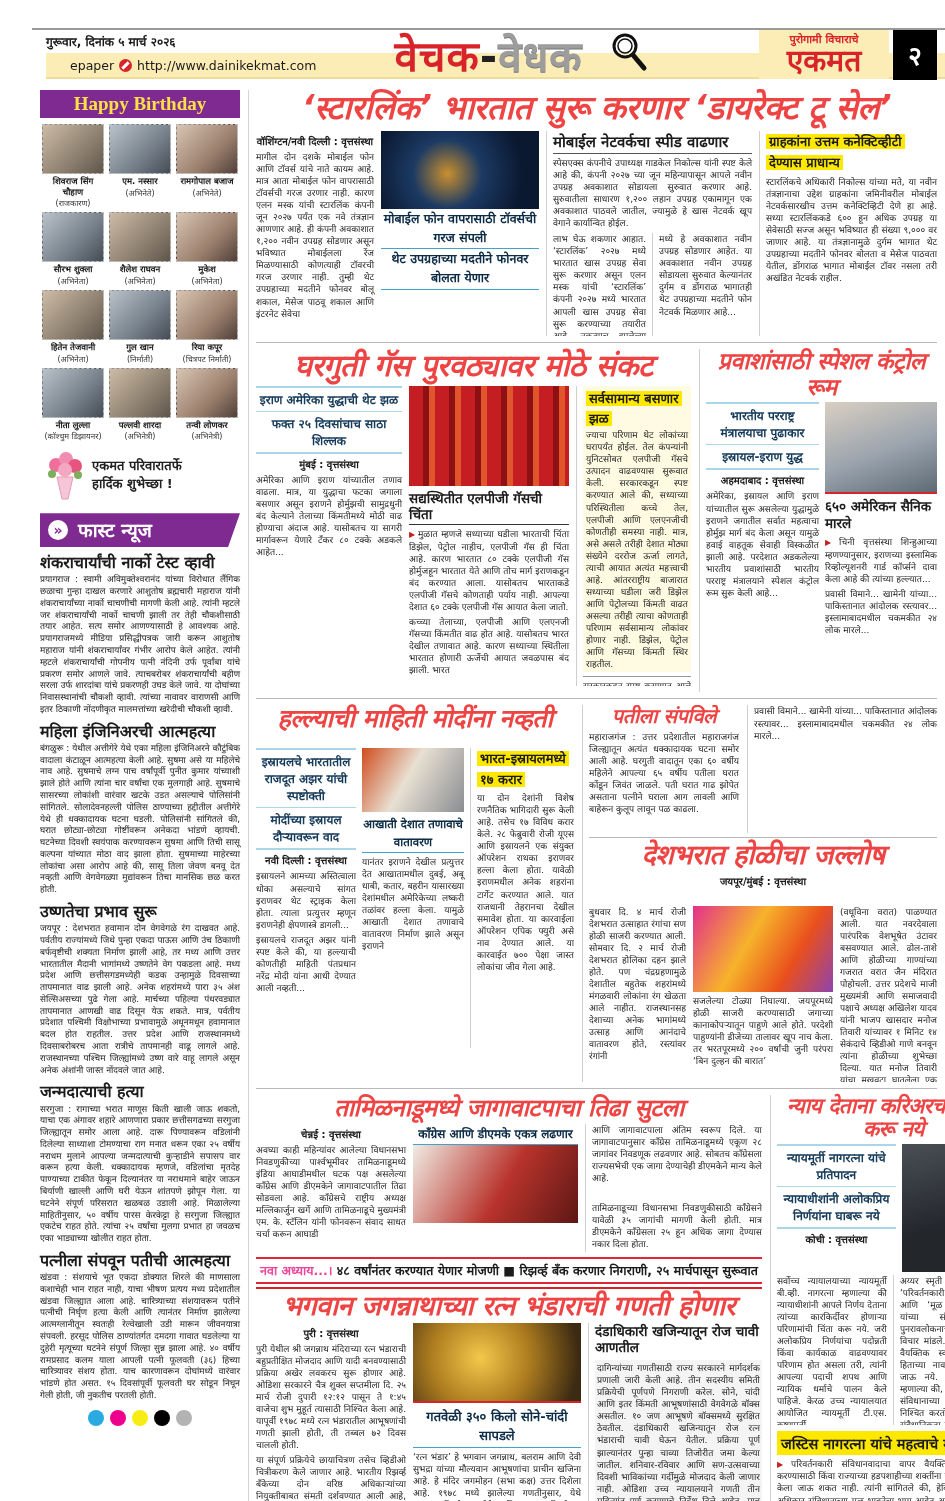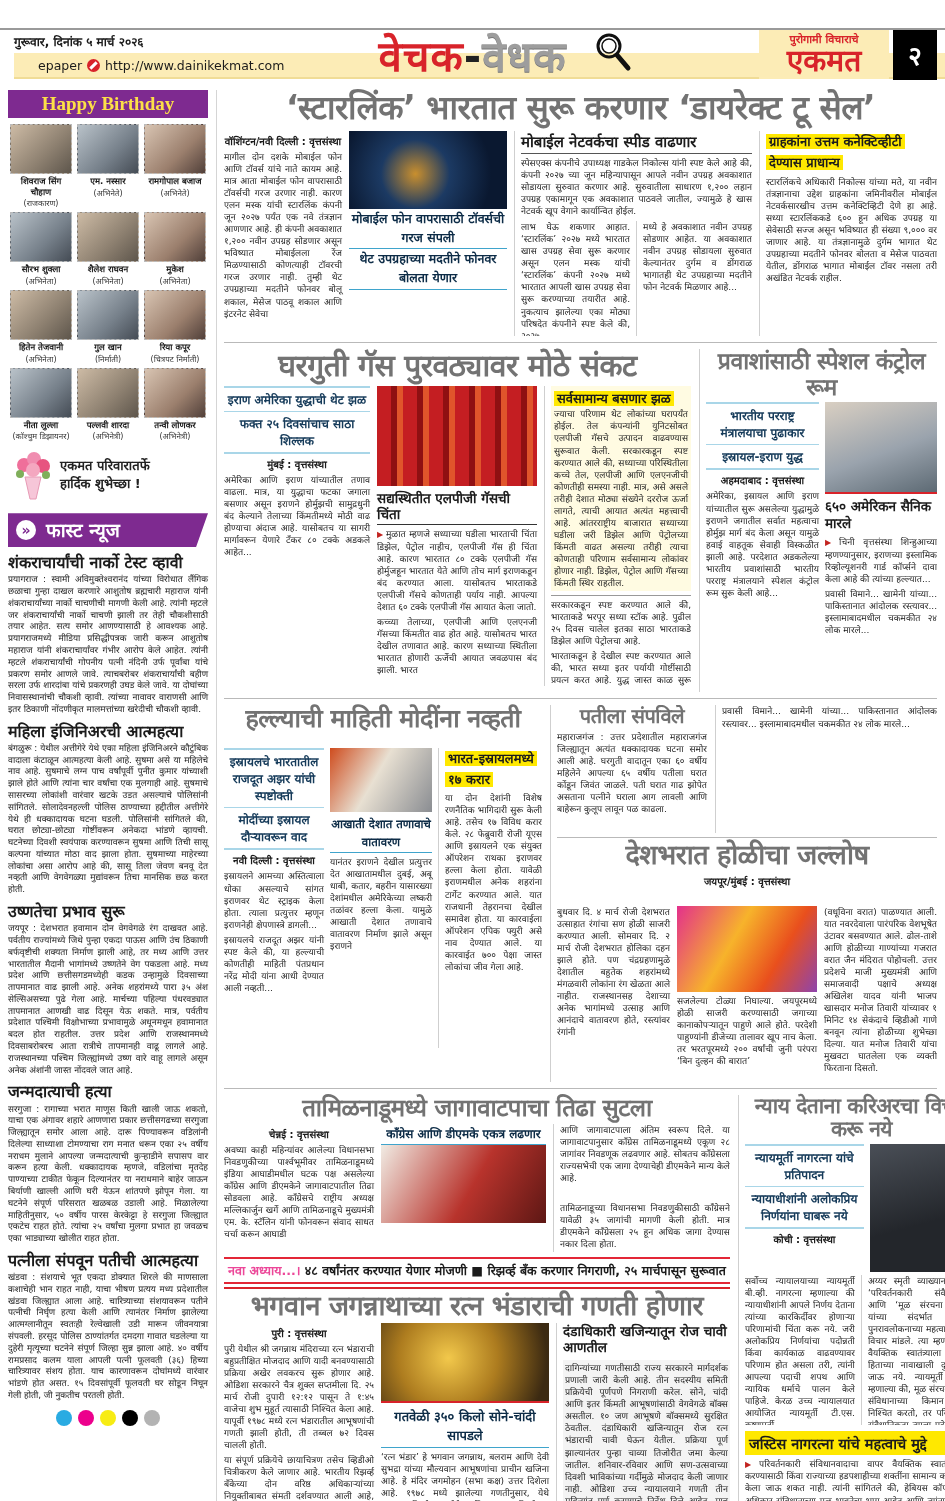--- a/index.html
+++ b/index.html
@@ -1,17 +1,17 @@
 <!DOCTYPE html>
 <html><head>
 <meta charset="utf-8">
 <style>
   * { margin:0; padding:0; box-sizing:border-box; }
   body { background:#e8e8e8; font-family:"DejaVu Sans","Liberation Sans",sans-serif; }
-  .page { width:945px; height:1501px; background:#fff; margin:0 auto; position:relative; overflow:hidden; color:#1b1b1b; }
+  .page { width:945px; height:1501px; background:#fff; margin:0 auto; position:relative; overflow:hidden; color:#1b1b1b;padding-left:32px; }
 
   
   .masthead { position:relative; height:88px; }
   .rule-top { position:absolute; top:28px; left:0; right:0; border-top:2px solid #9a9a9a; }
   .m-date { position:absolute; top:33px; left:14px; font-size:12px; font-weight:bold; }
   .epaper-strip { position:absolute; top:53px; left:14px; right:0; height:26px; background:#fcecb6; border-bottom:2px solid #f0dc96; display:flex; align-items:center; padding-left:24px; font-size:12.5px; gap:5px; }
   .epaper-dot { width:13px; height:13px; border-radius:50%; background:#d8232a; display:inline-block; position:relative; }
   .epaper-dot::after { content:""; position:absolute; left:2px; top:5px; width:9px; height:3px; background:#fff; transform:rotate(-45deg); }
   .section-title { position:absolute; top:26px; left:50%; transform:translateX(-50%); font-size:42px; font-weight:bold; white-space:nowrap; letter-spacing:1px; }
   .st-red { color:#d8232a; } .st-sep { color:#222; } .st-gray { color:#9d9d9d; text-shadow:0 1px 0 #777; }
@@ -41,21 +41,21 @@
   
   .fn-head { background:#7e2a90; color:#fff; display:flex; align-items:center; gap:10px; padding:4px 8px; margin-top:4px; clip-path:polygon(0 0,100% 0,94% 100%,0 100%); }
   .fn-icon { width:20px; height:20px; border-radius:50%; background:#fff; color:#7e2a90; font-weight:bold; display:flex; align-items:center; justify-content:center; font-size:14px; line-height:1; }
   .fn-title { font-size:19px; font-weight:bold; }
   .fn-item { margin-top:6px; }
   .fn-item h3 { font-size:16px; line-height:1.2; margin-bottom:2px; }
   .jp { font-size:9px; line-height:1.34; text-align:justify; color:#1d1d1d; }
   .fn-item .jp { font-size:8.8px; }
 
   
-  h1.head { font-weight:bold; color:#737373; text-align:center; line-height:1.12; letter-spacing:-0.5px; }
+  h1.head { font-weight:bold; color:#ef4444; text-align:center; line-height:1.12; letter-spacing:-0.5px;font-style:italic; }
   .byline { font-weight:bold; font-size:10px; text-align:center; margin:3px 0; }
   .deck { text-align:center; font-weight:bold; font-size:12px; color:#163b5a; padding:3px 2px; border-top:2px solid #aee; border-top-color:#a9d6e8; }
   .deck + .deck { border-top:1px solid #a9d6e8; }
   .deck-wrap { border-bottom:2px solid #a9d6e8; margin-bottom:2px; }
   .ybox-title { display:inline; background:#ffe800; font-weight:bold; font-size:13px; line-height:1.45; padding:0 3px; box-decoration-break:clone; }
   .subbox-title { font-weight:bold; font-size:13.5px; line-height:1.2; border-bottom:1px solid #333; padding-bottom:2px; margin-bottom:3px; }
   .tri { color:#c2231f; font-size:8px; margin-right:2px; }
   .photo { width:100%; background:#999; }
   .redline { border-bottom:2.5px solid #d8232a; }
   .cap { text-align:center; font-weight:bold; font-size:12.5px; line-height:1.5; color:#0d2c47; }

